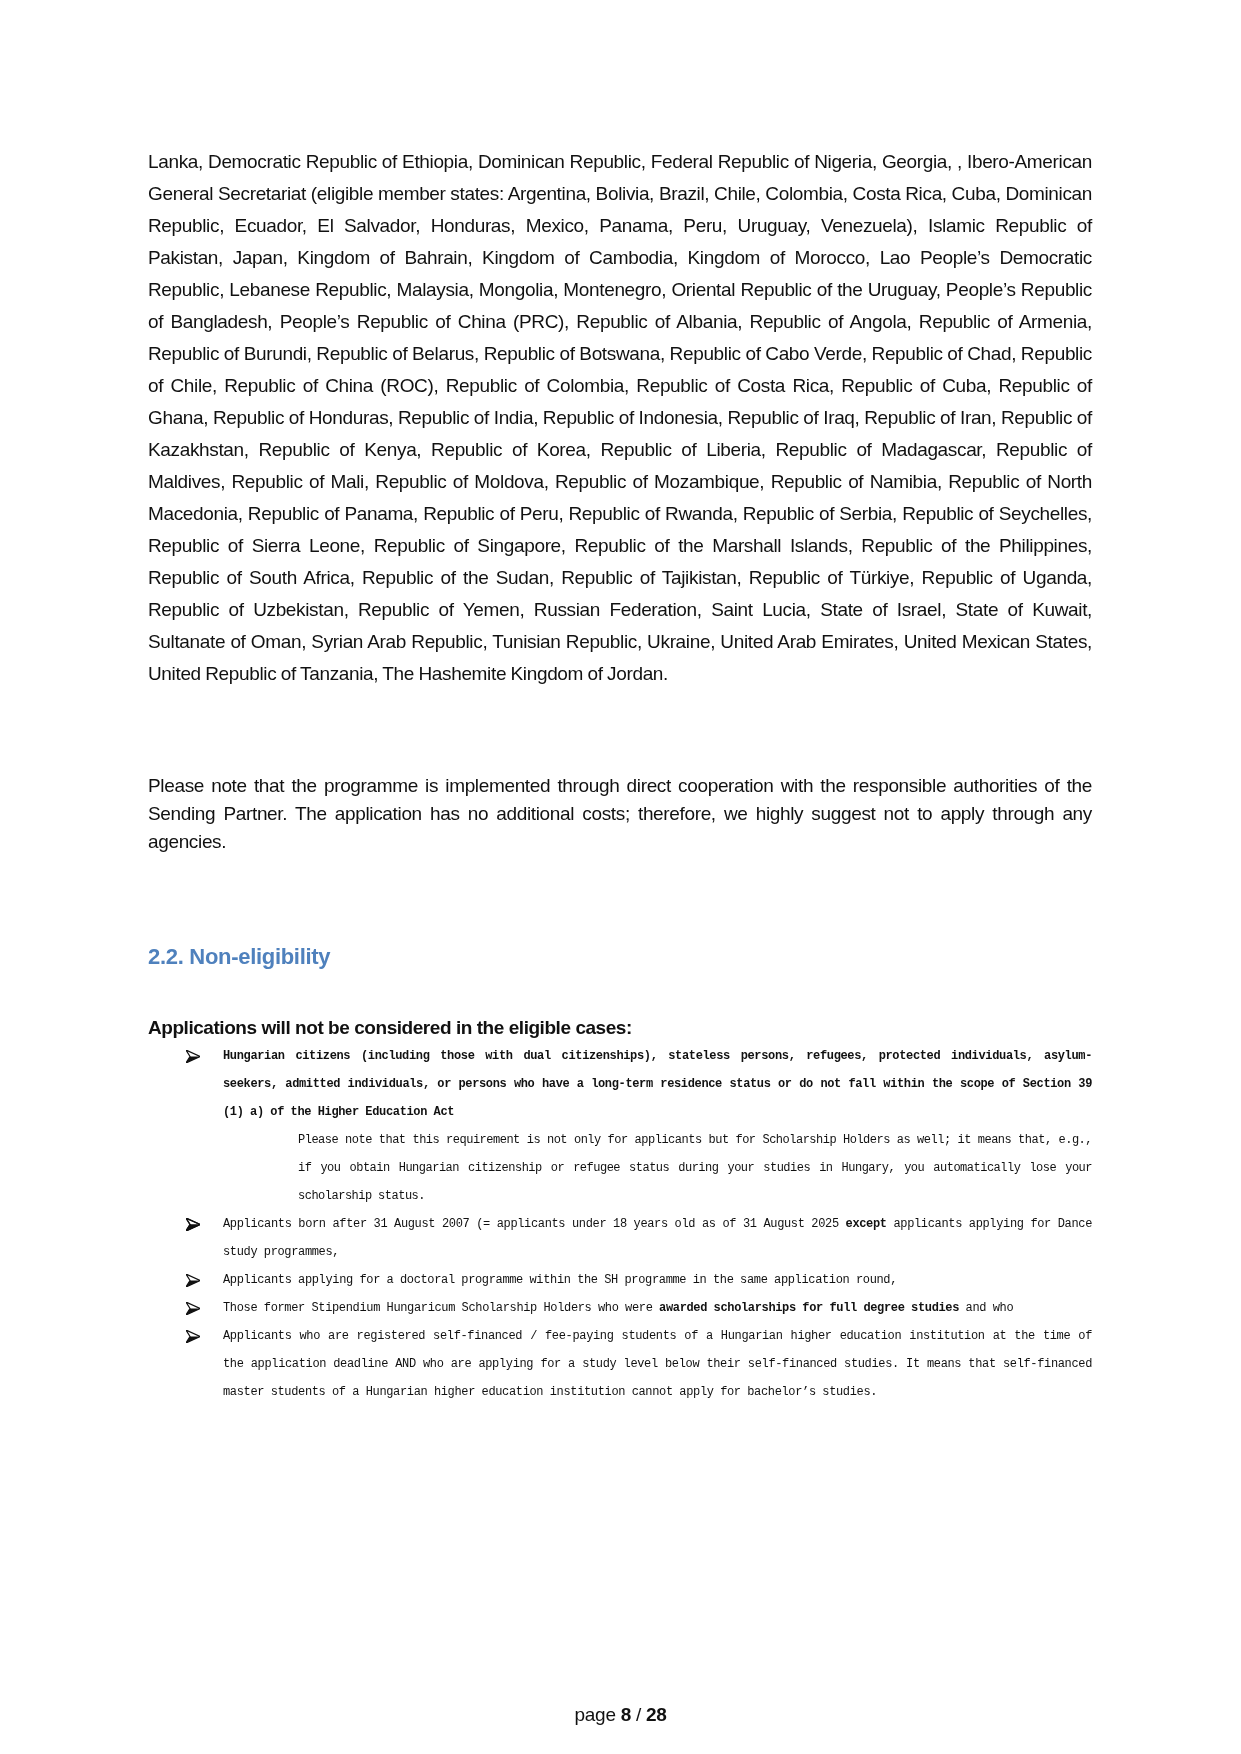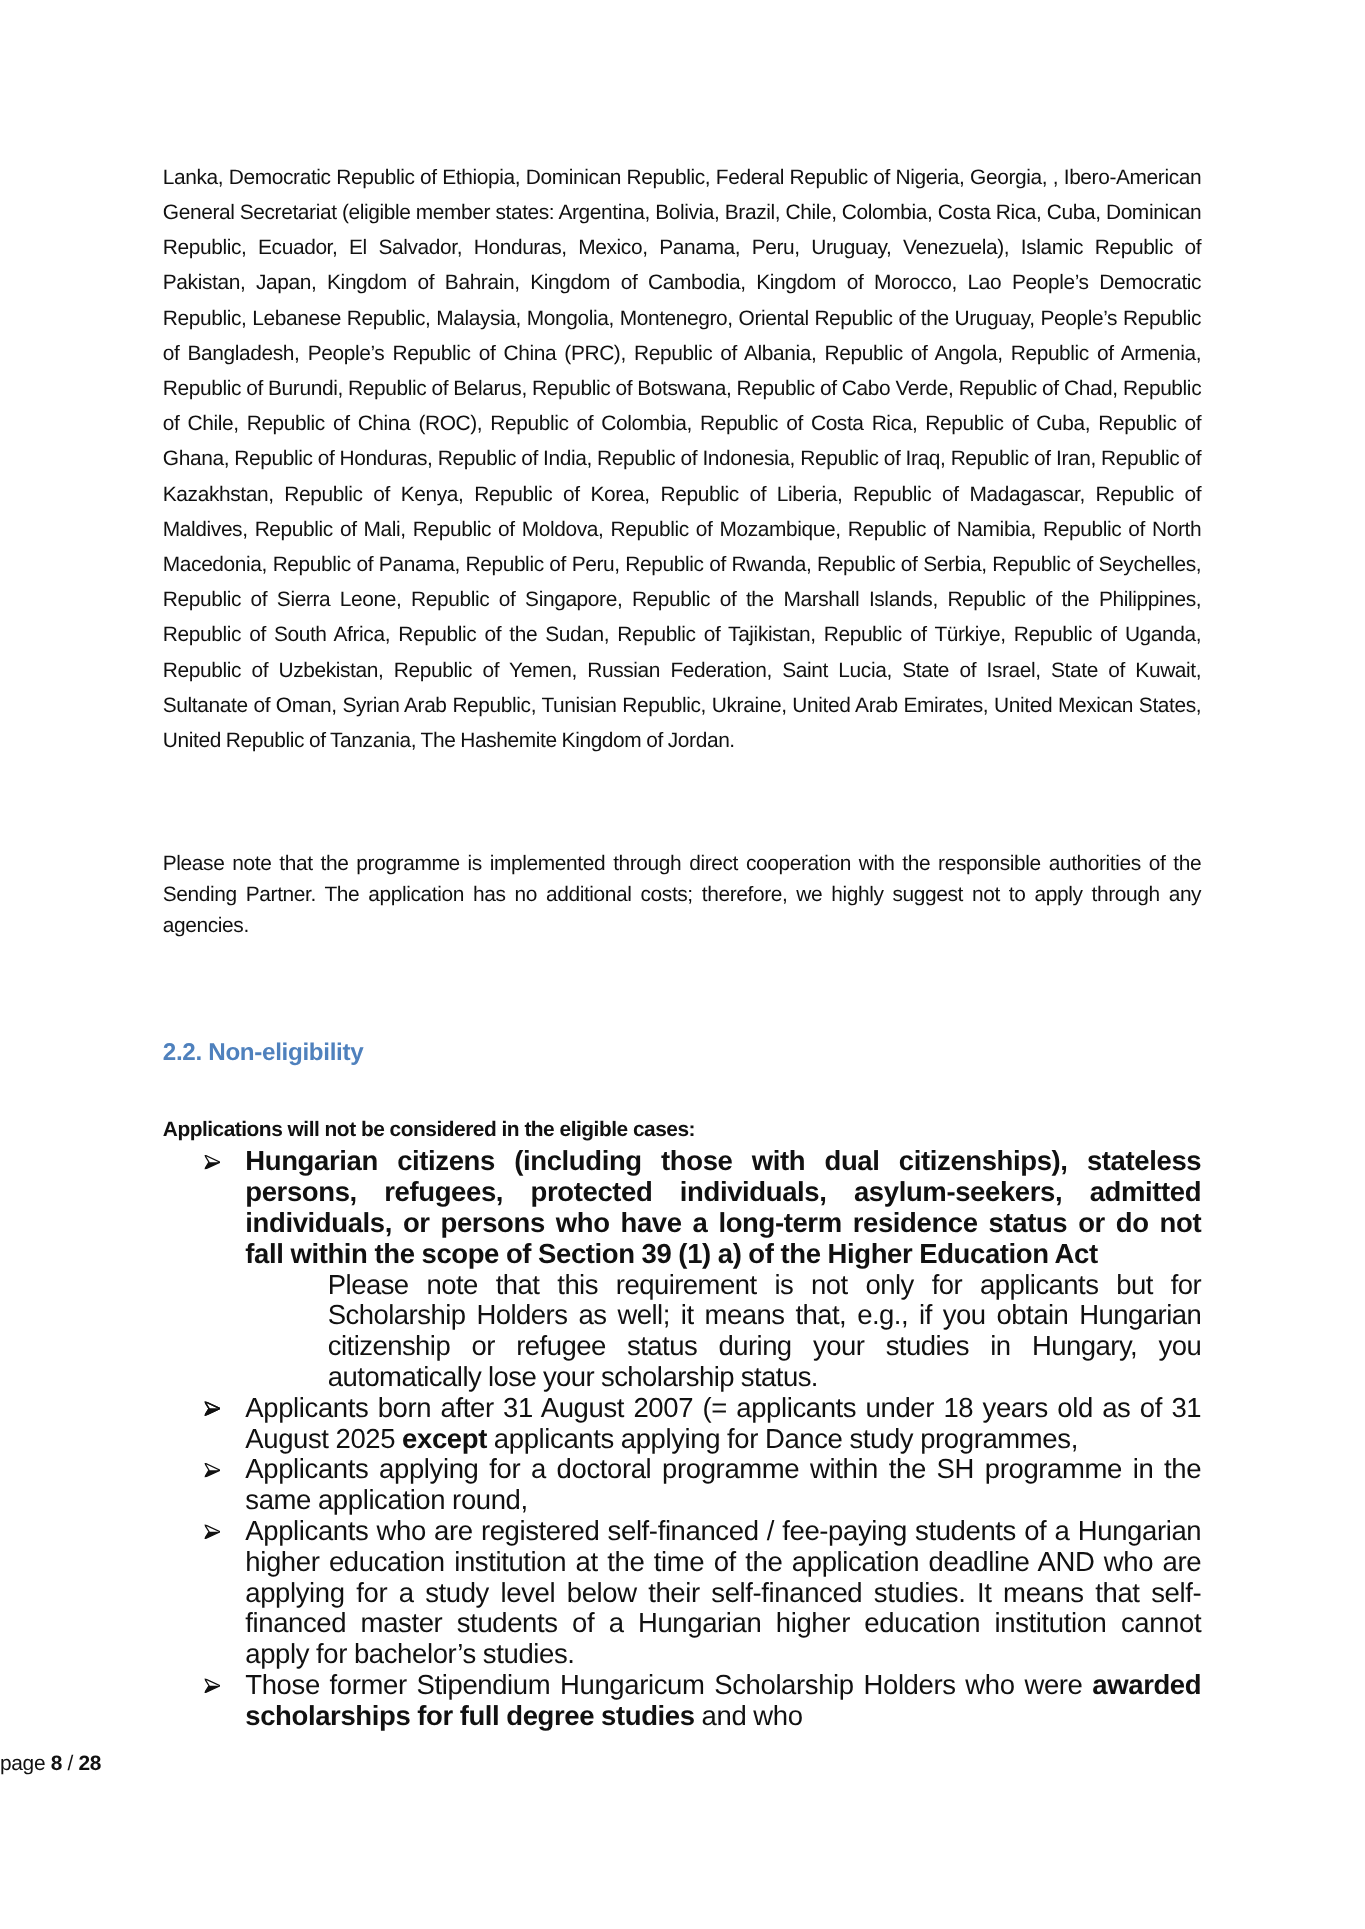--- a/index.html
+++ b/index.html
@@ -6,27 +6,27 @@
   body { width: 1241px; height: 1754px; position: relative; overflow: hidden;
          font-family: "Liberation Sans", "DejaVu Sans", sans-serif; color: #111111; }
   .page { position: absolute; left: 0; top: 0; width: 1241px; height: 1698px; background: #fff; }
   .col { position: absolute; left: 148px; width: 944px; }
   .p1 { top: 146px; font-size: 19px; line-height: 32px; text-align: justify; letter-spacing: -0.35px; word-spacing: -0.5px; }
   .p2 { top: 772px; font-size: 19px; line-height: 28px; text-align: justify; letter-spacing: -0.35px; word-spacing: -0.3px; }
   .h2 { top: 940px; font-family: Liberation Sans, sans-serif; font-weight: bold;
         font-size: 22px; line-height: 34px; color: #4f81bd; letter-spacing: -0.3px; }
   .intro { top: 1014px; font-size: 19px; line-height: 28px; font-weight: bold; letter-spacing: -0.45px; }
   .list { position: absolute; top: 1042px; left: 148px; width: 944px; margin: 0; padding: 0; list-style: none; }
-  .list li { position: relative; padding-left: 75px; font-size: 25px; line-height: 28px; text-align: justify;
-             letter-spacing: -0.35px; word-spacing: -0.3px; }
+  .list li { position: relative; padding-left: 75px; font-size: 12px; line-height: 28px; text-align: justify;
+             letter-spacing: -0.35px; word-spacing: -0.3px; font-family: Liberation Mono, monospace; }
   .list li .arrow { position: absolute; left: 38px; top: 0; width: 16px; height: 28px; }
   .list li .arrow svg { position: absolute; top: 8px; left: 0; }
   .bold { font-weight: bold; }
   .note { display: block; padding-left: 75px; text-align: justify; font-weight: normal; letter-spacing: -0.5px; }
-  .footer { position: absolute; top: 1592px; left: 0; width: 1241px; text-align: left; font-size: 19px; line-height: 24px; letter-spacing: -0.3px; }
+  .footer { position: absolute; top: 1703px; left: 0; width: 1241px; text-align: center; font-size: 19px; line-height: 24px; letter-spacing: -0.3px; }
   .footer b { font-weight: bold; }
 </style>
 </head>
 <body>
 
 <div class="page">
 
   <p class="col p1" style="margin:0">Lanka, Democratic Republic of Ethiopia, Dominican Republic, Federal Republic of Nigeria, Georgia, , Ibero-American General Secretariat (eligible member states: Argentina, Bolivia, Brazil, Chile, Colombia, Costa Rica, Cuba, Dominican Republic, Ecuador, El Salvador, Honduras, Mexico, Panama, Peru, Uruguay, Venezuela), Islamic Republic of Pakistan, Japan, Kingdom of Bahrain, Kingdom of Cambodia, Kingdom of Morocco, Lao People’s Democratic Republic, Lebanese Republic, Malaysia, Mongolia, Montenegro, Oriental Republic of the Uruguay, People’s Republic of Bangladesh, People’s Republic of China (PRC), Republic of Albania, Republic of Angola, Republic of Armenia, Republic of Burundi, Republic of Belarus, Republic of Botswana, Republic of Cabo Verde, Republic of Chad, Republic of Chile, Republic of China (ROC), Republic of Colombia, Republic of Costa Rica, Republic of Cuba, Republic of Ghana, Republic of Honduras, Republic of India, Republic of Indonesia, Republic of Iraq, Republic of Iran, Republic of Kazakhstan, Republic of Kenya, Republic of Korea,  Republic of Liberia, Republic of Madagascar, Republic of Maldives, Republic of Mali, Republic of Moldova, Republic of Mozambique, Republic of Namibia, Republic of North Macedonia, Republic of Panama, Republic of Peru, Republic of Rwanda, Republic of Serbia, Republic of Seychelles, Republic of Sierra Leone, Republic of Singapore, Republic of the Marshall Islands,  Republic of the Philippines,  Republic of South Africa, Republic of the Sudan, Republic of Tajikistan, Republic of Türkiye, Republic of Uganda, Republic of Uzbekistan, Republic of Yemen, Russian Federation, Saint Lucia, State of Israel, State of Kuwait, Sultanate of Oman, Syrian Arab Republic, Tunisian Republic, Ukraine, United Arab Emirates, United Mexican States, United Republic of Tanzania, The Hashemite Kingdom of Jordan.</p>
 
   <p class="col p2" style="margin:0">Please note that the programme is implemented through direct cooperation with the responsible authorities of the Sending Partner. The application has no additional costs; therefore, we highly suggest not to apply through any agencies.</p>
@@ -72,30 +72,30 @@
         </span>
       <span>Applicants applying for a doctoral programme within the SH programme in the same application round,</span>
     </li>
     <li>
       <span class="arrow">
           <svg width="14" height="13" viewBox="0 0 14 13">
             <path d="M0 0 L14 6.5 L0 13 L4 6.5 Z" fill="none" stroke="#111" stroke-width="1.2"></path>
             <path d="M0 13 L14 6.5 L4 6.5 Z" fill="#111"></path>
           </svg>
         </span>
-      <span>Applicants who are registered self-financed / fee-paying students of a Hungarian higher education institution at the time of the application deadline AND who are applying for a study level below their self-financed studies. It means that self-financed master students of a Hungarian higher education institution cannot apply for bachelor’s studies.</span>
+      <span>Those former Stipendium Hungaricum Scholarship Holders who were </span><span class="bold">awarded scholarships for full degree studies</span><span> and who</span>
     </li>
     <li>
       <span class="arrow">
           <svg width="14" height="13" viewBox="0 0 14 13">
             <path d="M0 0 L14 6.5 L0 13 L4 6.5 Z" fill="none" stroke="#111" stroke-width="1.2"></path>
             <path d="M0 13 L14 6.5 L4 6.5 Z" fill="#111"></path>
           </svg>
         </span>
-      <span>Those former Stipendium Hungaricum Scholarship Holders who were </span><span class="bold">awarded scholarships for full degree studies</span><span> and who</span>
+      <span>Applicants who are registered self-financed / fee-paying students of a Hungarian higher education institution at the time of the application deadline AND who are applying for a study level below their self-financed studies. It means that self-financed master students of a Hungarian higher education institution cannot apply for bachelor’s studies.</span>
     </li>
   </ul>
 
   <div class="footer">
     <span>page</span>
     <b>8</b>
     <span>/</span>
     <b>28</b>
   </div>
 

